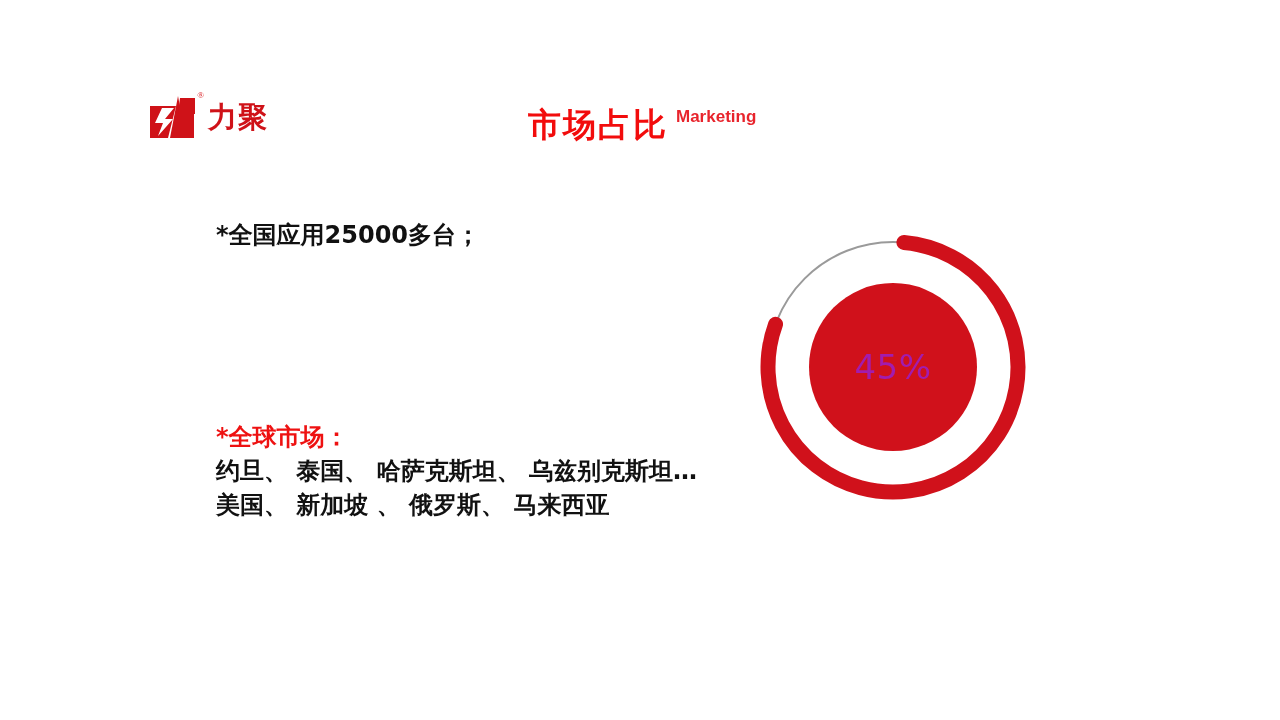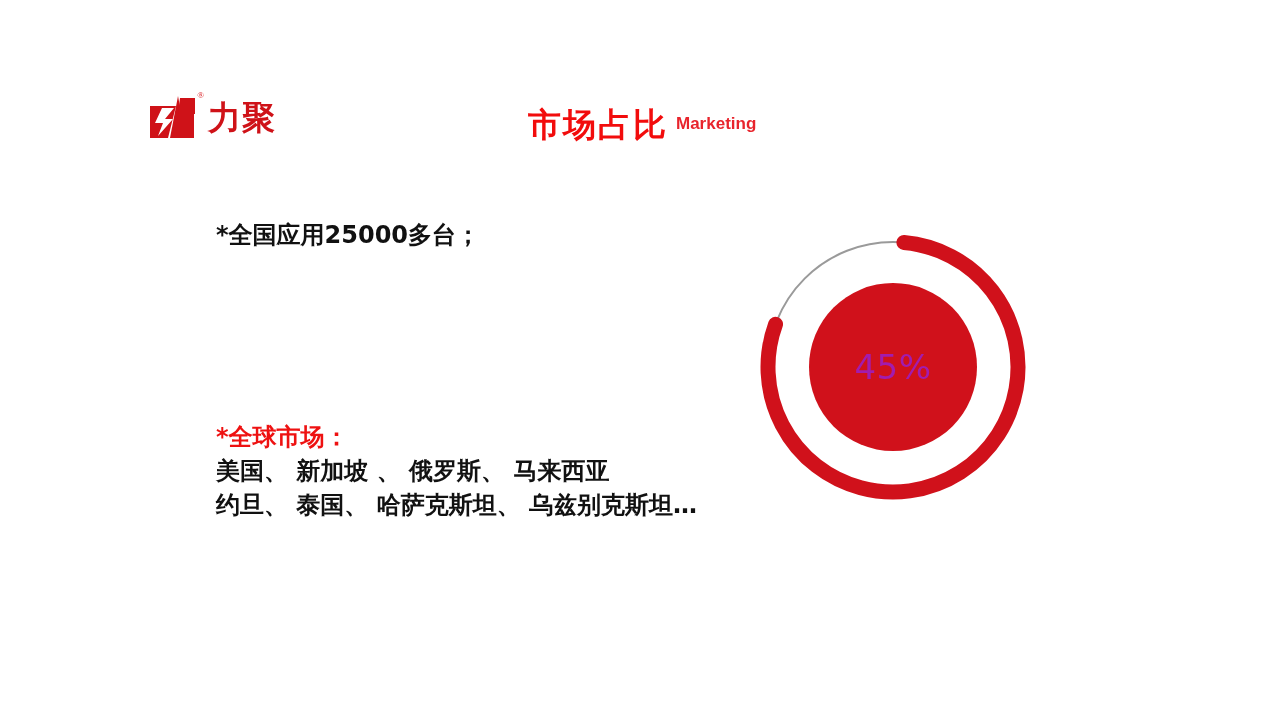--- a/index.html
+++ b/index.html
@@ -43,35 +43,35 @@
     position: absolute;
     right: -4px;
     top: -3px;
     font-size: 9px;
     color: #d8161c;
     line-height: 1;
     font-family: "Liberation Serif", serif;
   }
   .logo-word {
     margin-left: 8px;
-    font-size: 33px;
+    font-size: 29px;
     font-weight: 700;
     color: #cf1218;
     letter-spacing: 1px;
     line-height: 1;
     font-family: "DejaVu Sans", "Liberation Sans", sans-serif;
   }
 
   
   .title-block {
     position: absolute;
     left: 528px;
     top: 108px;
     display: flex;
-    align-items: center;
+    align-items: flex-start;
   }
   .title-main {
     font-size: 33px;
     font-weight: 700;
     color: #f20c0c;
     letter-spacing: 2px;
     line-height: 1;
     font-family: "DejaVu Sans", "Liberation Sans", sans-serif;
   }
   .title-sub {
@@ -174,22 +174,22 @@
   </div>
 
   <div class="bullets">
     <div class="bullet b1">
       <span>*全国应用25000多台；</span>
     </div>
   </div>
 
   <div class="markets">
     <div class="markets-head">*全球市场：</div>
+    <div class="markets-line">约旦、 泰国、 哈萨克斯坦、 乌兹别克斯坦…</div>
     <div class="markets-line">美国、 新加坡 、 俄罗斯、 马来西亚</div>
-    <div class="markets-line">约旦、 泰国、 哈萨克斯坦、 乌兹别克斯坦…</div>
   </div>
 
   <div class="donut">
     <svg width="260" height="260" viewBox="0 0 260 260" aria-hidden="true">
       <circle cx="130" cy="130" r="125" fill="none" stroke="#9a9a9a" stroke-width="2"></circle>
       <path id="donut-arc" fill="none" stroke="#d0111b" stroke-width="15" stroke-linecap="round" d="M 140.89 5.48 A 125 125 0 1 1 12.54 87.25"></path>
       <circle cx="130" cy="130" r="84" fill="#d0111b"></circle>
     </svg>
     <div class="donut-label" style="color: #a21caf;">45%</div>
   </div>

